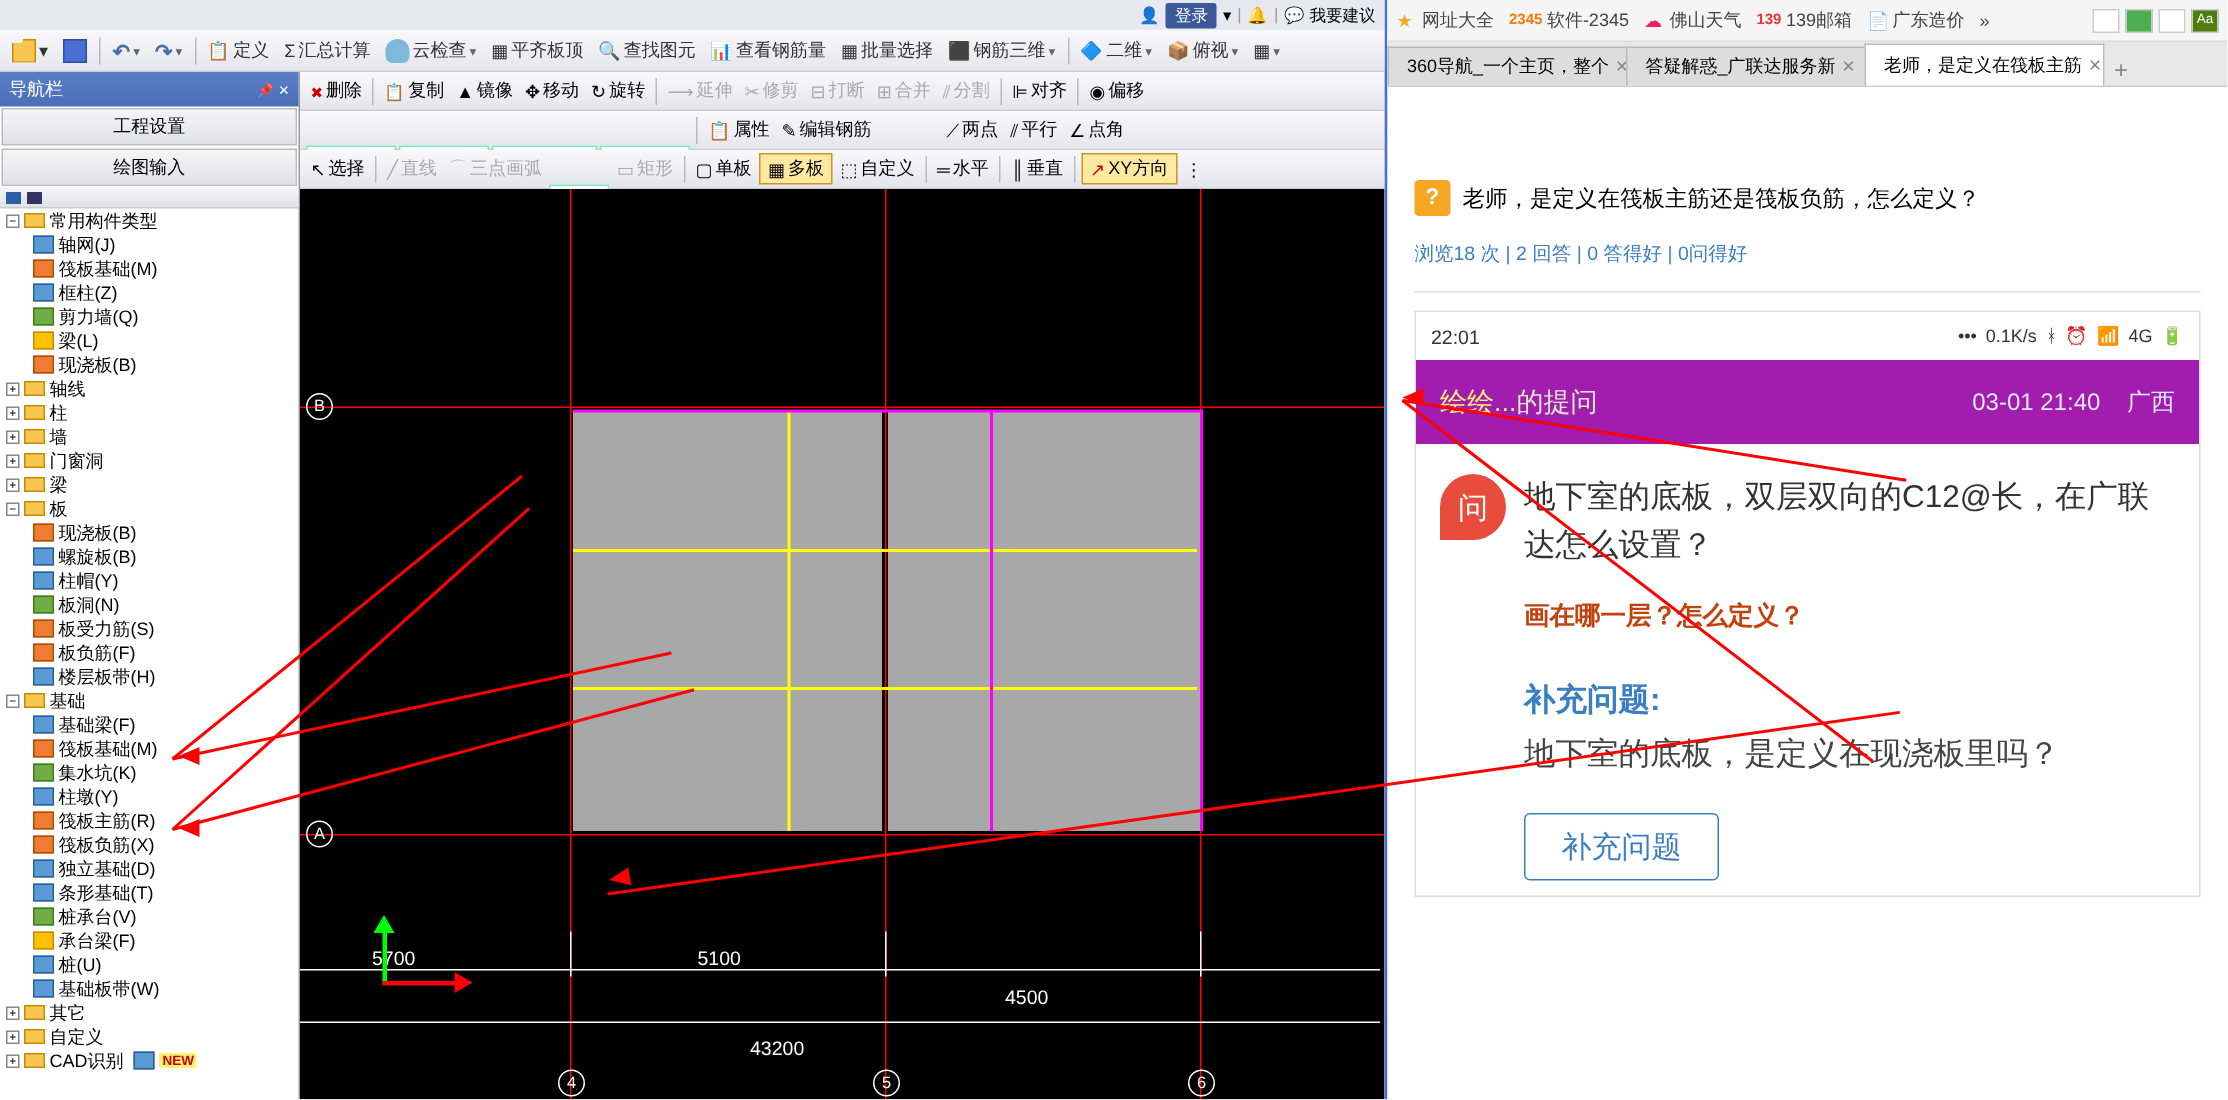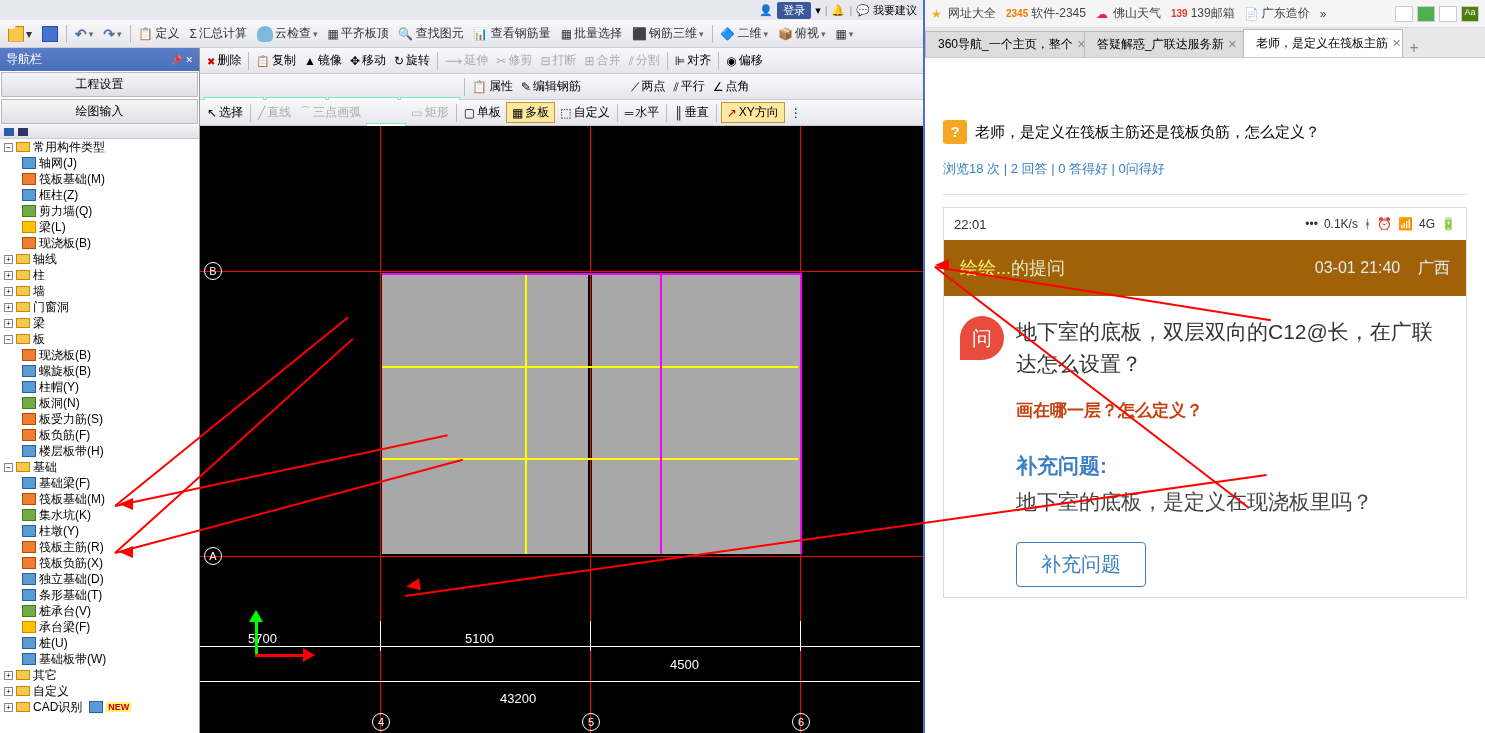--- a/index.html
+++ b/index.html
@@ -78,21 +78,21 @@
 .tab-add { width: 24px; text-align: center; color: #888; }
 .content-area { flex: 1; overflow: auto; padding: 0; }
 .q-title-bar { display: flex; align-items: center; padding: 12px 18px; gap: 8px; font-size: 15px; }
 .q-mark { width: 24px; height: 24px; background: #f5a623; color: #fff; text-align: center; line-height: 24px; font-weight: bold; border-radius: 3px; }
 .stats-bar { padding: 4px 18px 16px; font-size: 13px; color: #3a7fc4; }
 .stats-bar span { }
 .divider { height: 1px; background: #e0e0e0; margin: 0 18px 12px; }
 .mobile-frame { margin: 0 18px; border: 1px solid #ddd; }
 .mobile-status { height: 32px; display: flex; align-items: center; padding: 0 10px; font-size: 13px; color: #333; justify-content: space-between; }
 .mobile-status .ricons { display: flex; gap: 6px; font-size: 12px; }
-.mobile-header { background: #a16207; color: #fff; height: 56px; display: flex; align-items: center; padding: 0 16px; font-size: 18px; }
+.mobile-header { background: #a21caf; color: #fff; height: 56px; display: flex; align-items: center; padding: 0 16px; font-size: 18px; }
 .mobile-header .asker { color: #fff171; }
 .mobile-header .asker-sf { color: #dfe9c8; }
 .mobile-header .meta { margin-left: auto; font-size: 16px; color: #dfeaf5; }
 .mobile-q { display: flex; padding: 20px 16px 10px; gap: 12px; align-items: flex-start; }
 .q-badge { width: 44px; height: 44px; background: #e74c3c; color: #fff; border-radius: 50% 50% 50% 0; display: flex; align-items: center; justify-content: center; font-size: 20px; flex-shrink: 0; }
 .q-text { font-size: 21px; color: #333; line-height: 1.5; }
 .q-sub { padding: 10px 16px 10px 72px; font-size: 17px; color: #c2410c; font-weight: bold; }
 .supplement-title { padding: 20px 16px 8px 72px; font-size: 21px; color: #3a7fc4; font-weight: bold; }
 .supplement-text { padding: 0 16px 16px 72px; font-size: 21px; color: #444; }
 .supp-btn { margin: 10px 16px 10px 72px; display: inline-block; border: 1px solid #3a7fc4; color: #3a7fc4; padding: 8px 24px; font-size: 20px; border-radius: 4px; font-family: Liberation Mono, monospace; }

